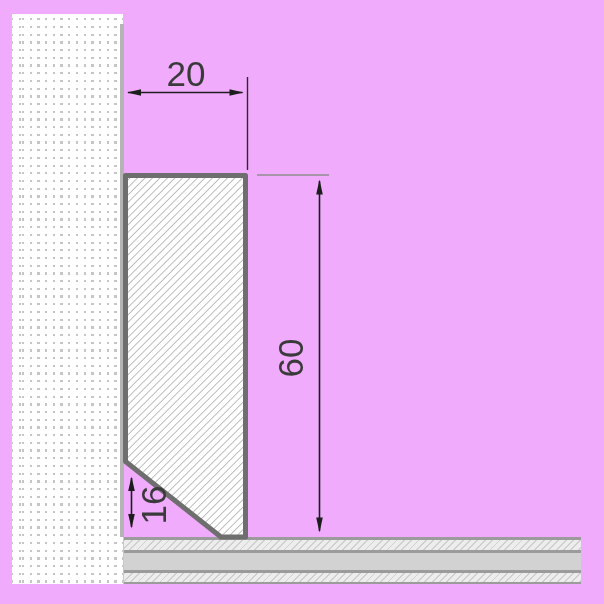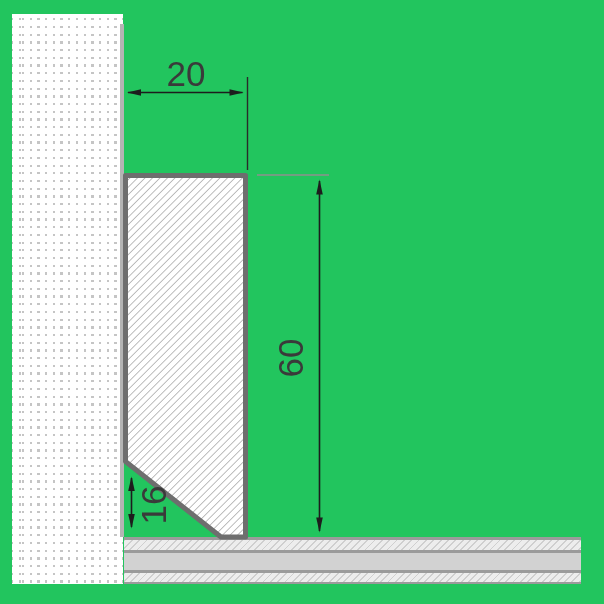--- a/index.html
+++ b/index.html
@@ -1,19 +1,19 @@
 <!DOCTYPE html>
 <html><head>
 <meta charset="utf-8">
 <style>
   html, body { margin: 0; padding: 0; background: #ffffff; }
   .canvas {
     position: relative;
     width: 604px; height: 604px;
-    background: #22c55e;
+    background: #f0abfc;
     overflow: hidden;
     font-family: "Liberation Sans", sans-serif;
   }
 
   
   .wall {
     position: absolute;
     left: 12px; top: 14px;
     width: 111px; height: 570px;
     background-color: #ffffff;

